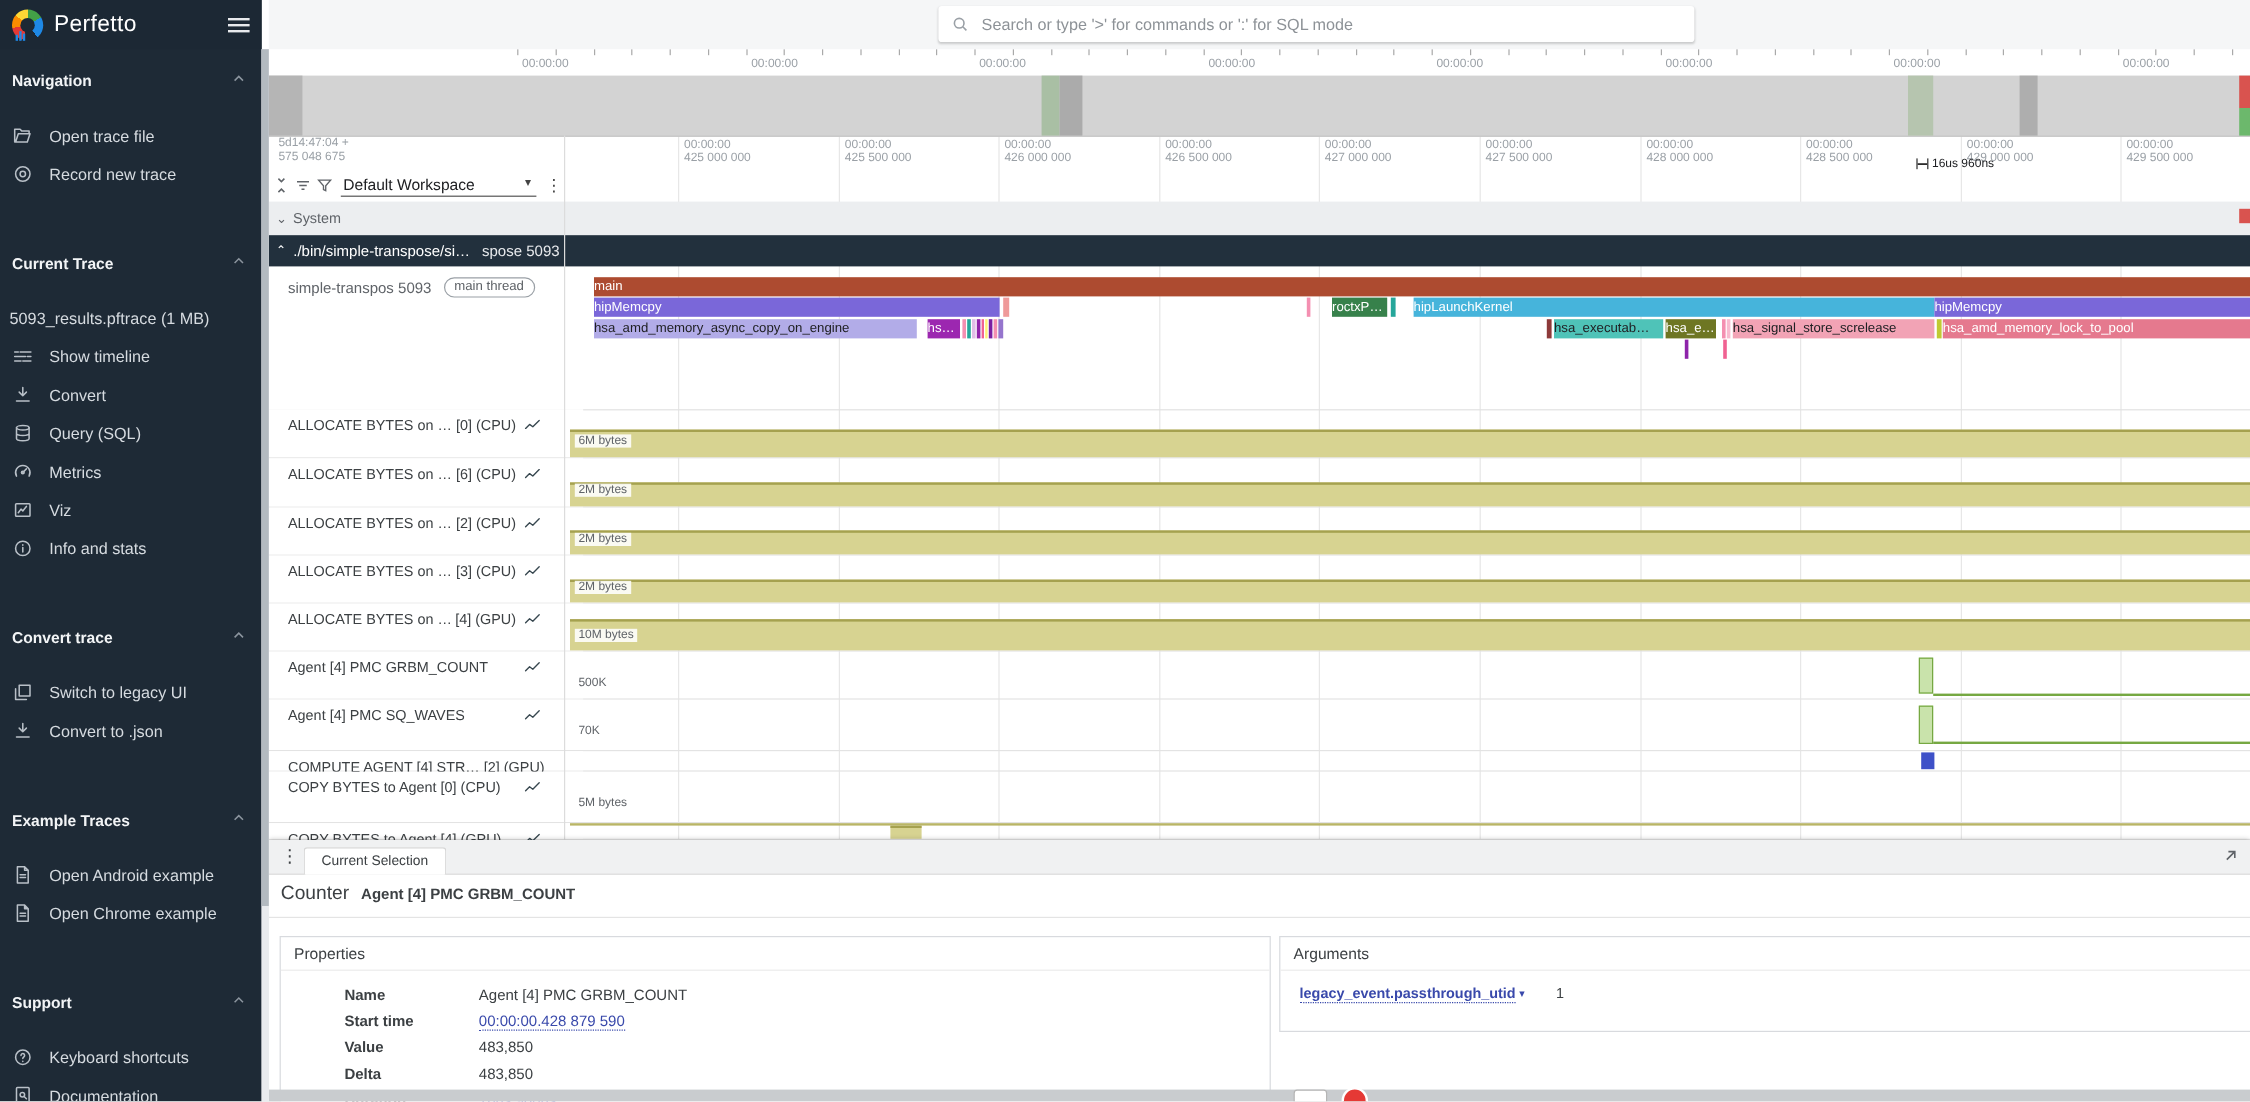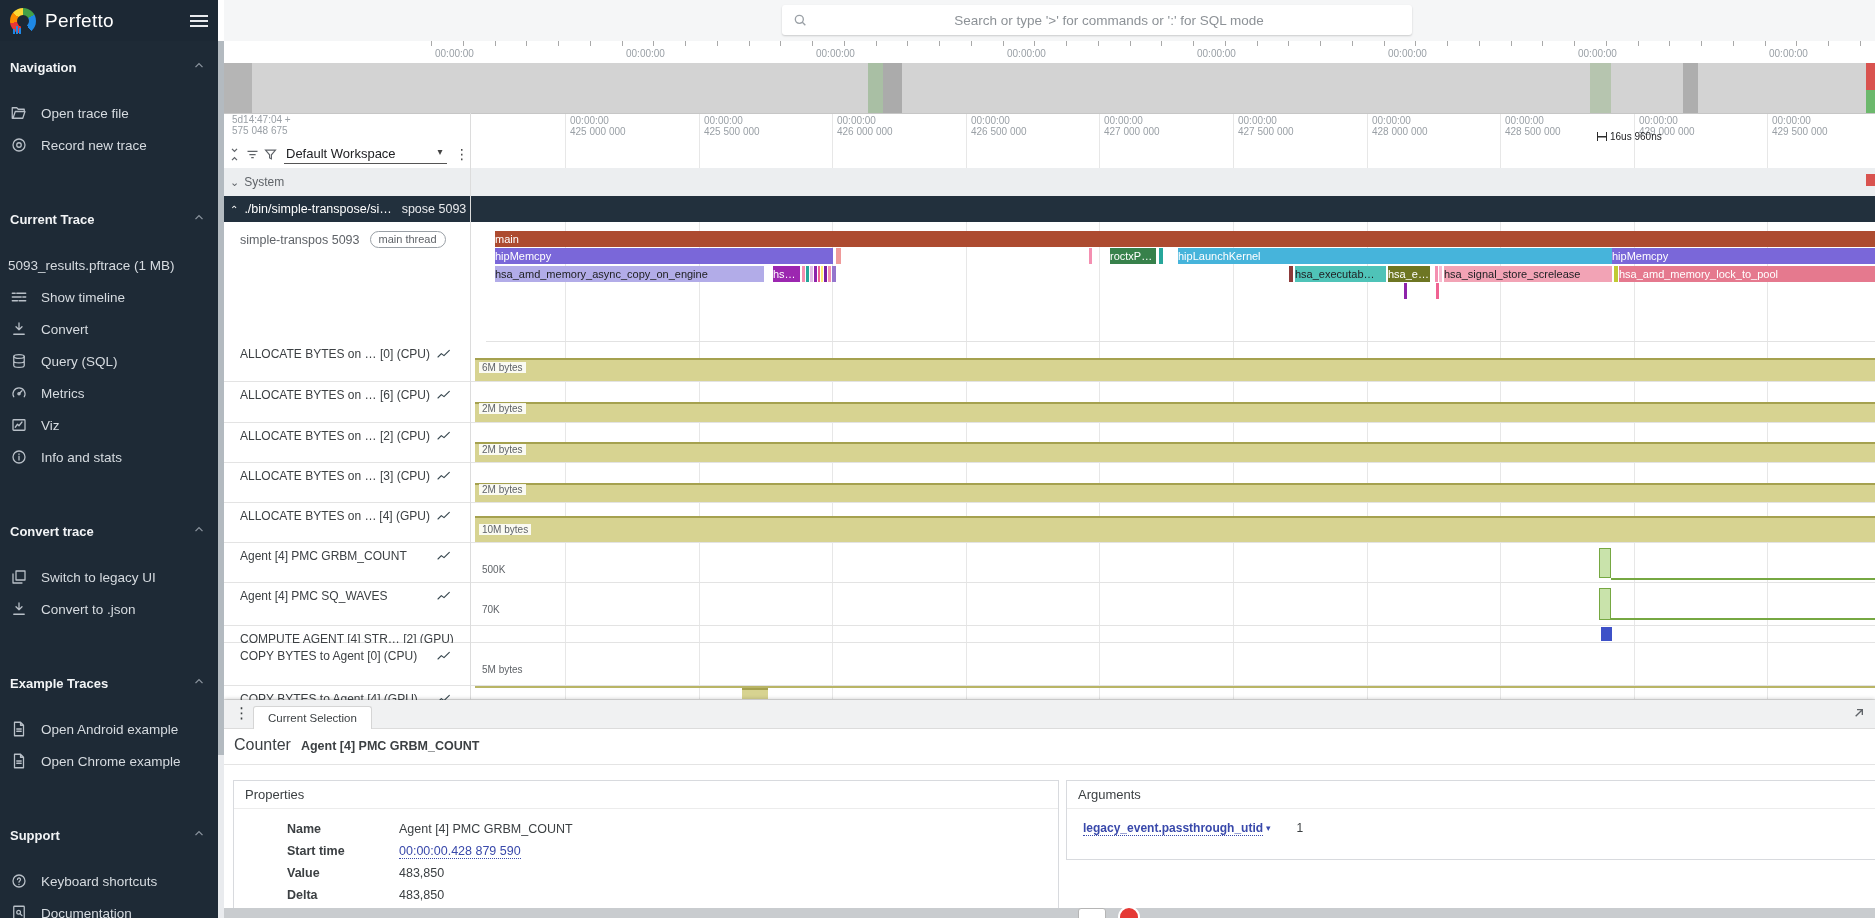--- a/index.html
+++ b/index.html
@@ -20,21 +20,21 @@
   .sb-item{display:flex;align-items:center;height:32px;padding-left:10px;font-size:13.5px;color:#d6dbe0;cursor:pointer;}
   .sb-item .ic{width:18px;height:18px;margin-right:13px;flex:0 0 18px;}
   .sb-item.noicon{padding-left:8px;}
   #sb-scroll{left:218px;top:41px;width:6px;height:877px;background:#e9ebee;z-index:41;}
   #sb-thumb{position:absolute;left:0;top:0;width:6px;height:714px;background:#b3bac0;}
   
   #topbar{left:224px;top:0;right:0;height:41px;background:#f5f6f7;z-index:10;}
   #searchbox{position:absolute;left:558px;top:5px;width:610px;height:30px;background:#fff;border-radius:3px;
              box-shadow:0 1px 2px rgba(0,0,0,.18);display:flex;align-items:center;padding:0 10px;}
   #searchbox input{border:0;outline:0;flex:1;font-size:13.5px;color:#333;margin-left:8px;
-                   font-family:"Liberation Sans",sans-serif;background:transparent;text-align:center;}
+                   font-family:"Liberation Sans",sans-serif;background:transparent;}
   #searchbox input::placeholder{color:#8d9297;}
   
   #ovruler{left:224px;top:41px;right:0;height:22px;background:#fff;z-index:5;}
   .ovtick{position:absolute;top:0;width:1px;height:5px;background:#a9a9a9;}
   .ovlabel{position:absolute;top:7px;font-size:10px;color:#9aa0a6;white-space:nowrap;}
   #minimap{left:224px;top:63px;right:0;height:50px;background:#d3d3d3;z-index:5;border-bottom:1px solid #c6c6c6;}
   .mmband{position:absolute;top:0;height:100%;}
   #mm-end-red{position:absolute;right:0;top:0;width:9px;height:27px;background:#d9534f;}
   #mm-end-green{position:absolute;right:0;top:27px;width:9px;height:23px;background:#6cb86c;}
   

